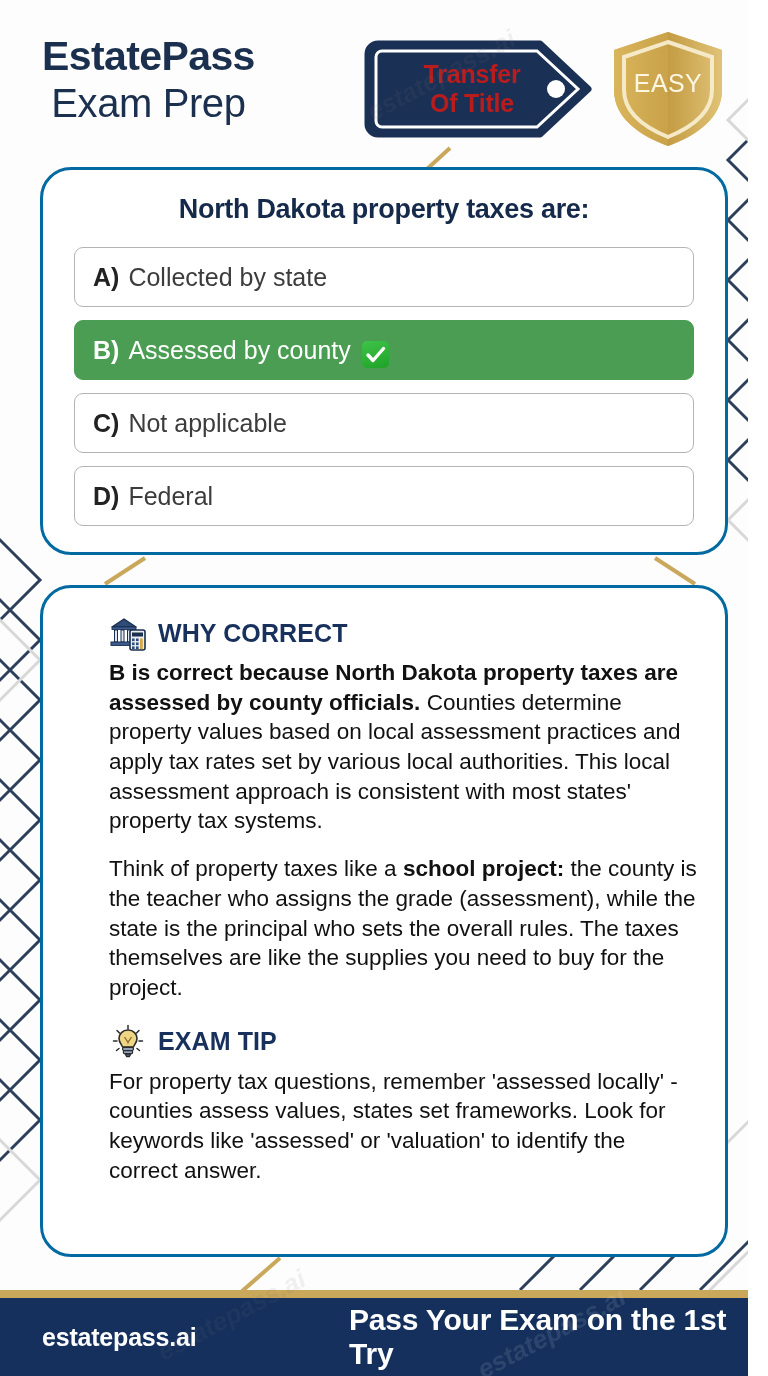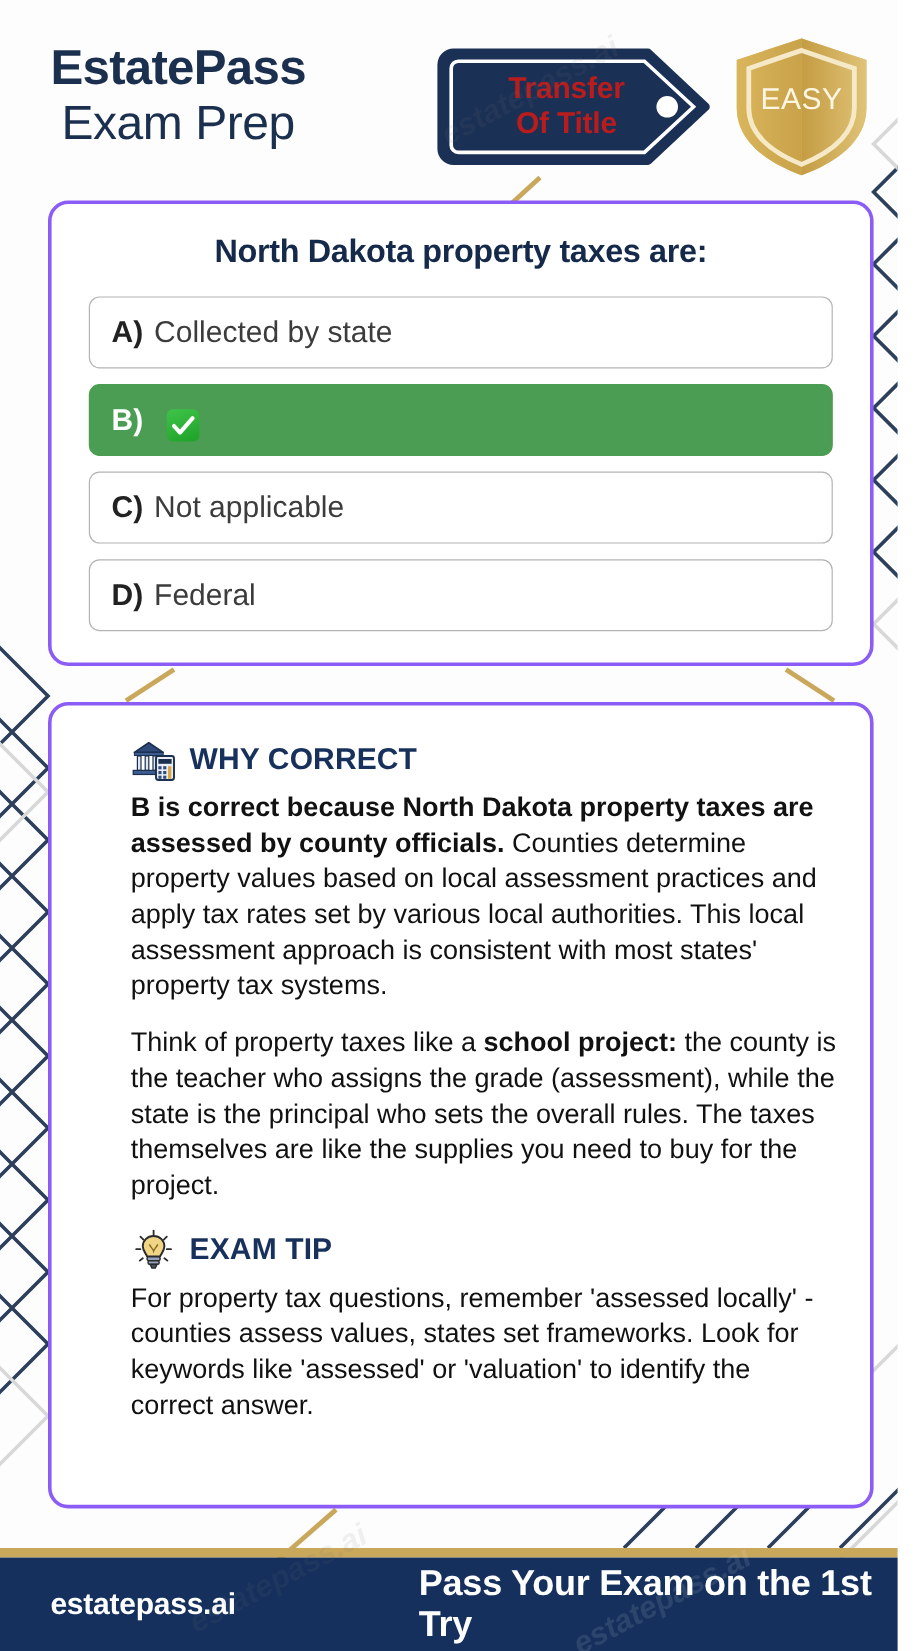--- a/index.html
+++ b/index.html
@@ -56,22 +56,22 @@
   #difficulty-shield .shield-text {
     position:absolute; inset:0; top:-10px;
     display:flex; align-items:center; justify-content:center;
     color:#fdf6e3; font-weight:normal; font-size:25px; letter-spacing:0.4px;
   }
 
   
   .card {
     position:absolute;
     background:#ffffff;
-    border:3px solid #8b5cf6;
-    border-radius:17px;
+    border:3px solid #0369a1;
+    border-radius:31px;
     z-index:2;
   }
   #question-card { left:40px; top:167px; width:688px; height:388px; }
   #explain-card  { left:40px; top:585px; width:688px; height:672px; }
 
   #question-text {
     margin-top:24px;
     text-align:center;
     font-size:27px; font-weight:bold; color:#15294a;
     letter-spacing:-0.3px;
@@ -243,20 +243,21 @@
     <div id="question-text">North Dakota property taxes are:</div>
     <div id="options">
 
       <div class="option">
         <span class="opt-letter">A)</span>
         <span class="opt-text">Collected by state</span>
       </div>
 
       <div class="option correct">
         <span class="opt-letter">B)</span>
+        <span class="opt-text">Assessed by county</span>
         <span class="check-badge">
           <svg width="27" height="27" viewBox="0 0 27 27">
             <path d="M6 14 L11 19.5 L21.5 7.5" fill="none" stroke="#ffffff" stroke-width="3.4" stroke-linecap="round" stroke-linejoin="round"></path>
           </svg>
         </span>
       </div>
 
       <div class="option">
         <span class="opt-letter">C)</span>
         <span class="opt-text">Not applicable</span>

